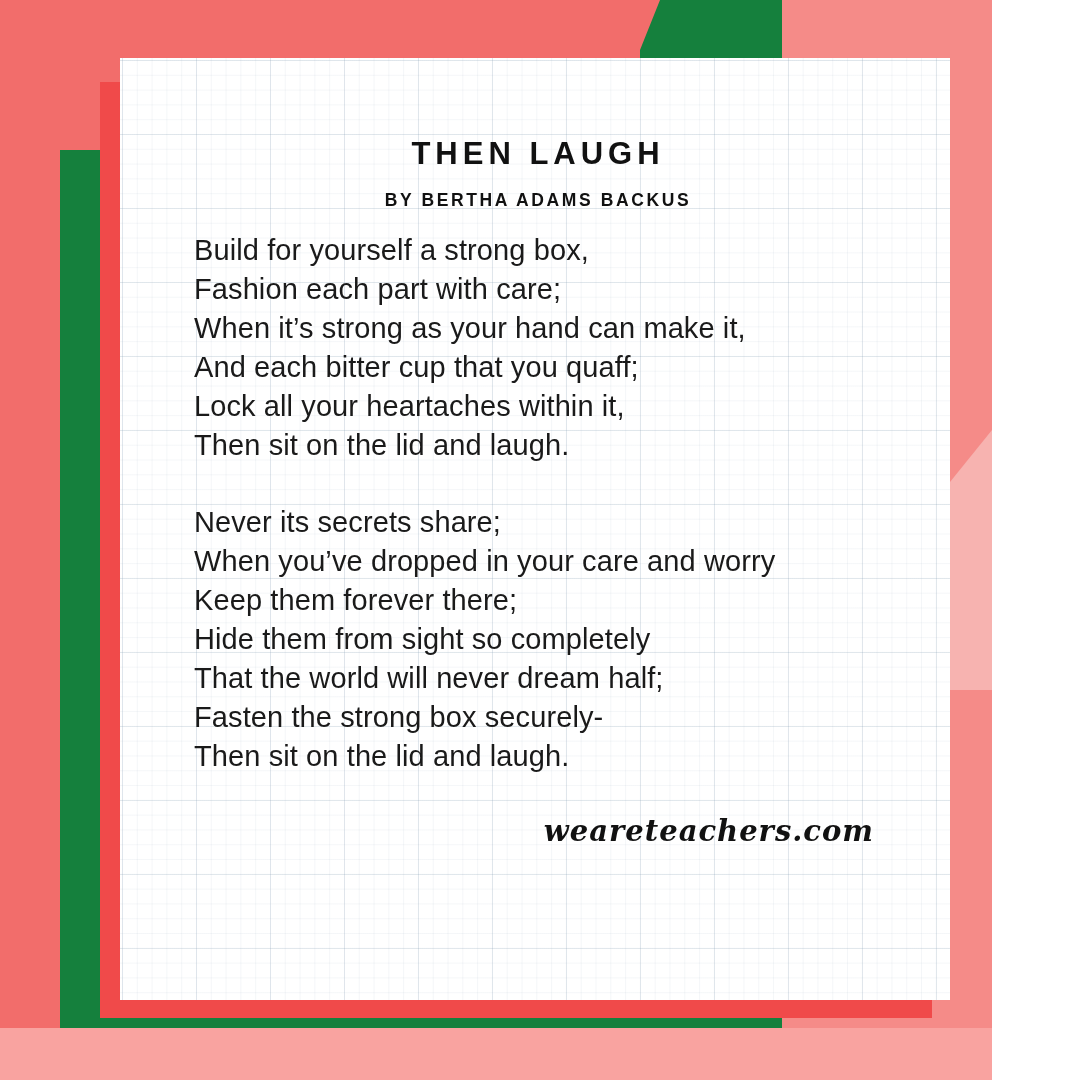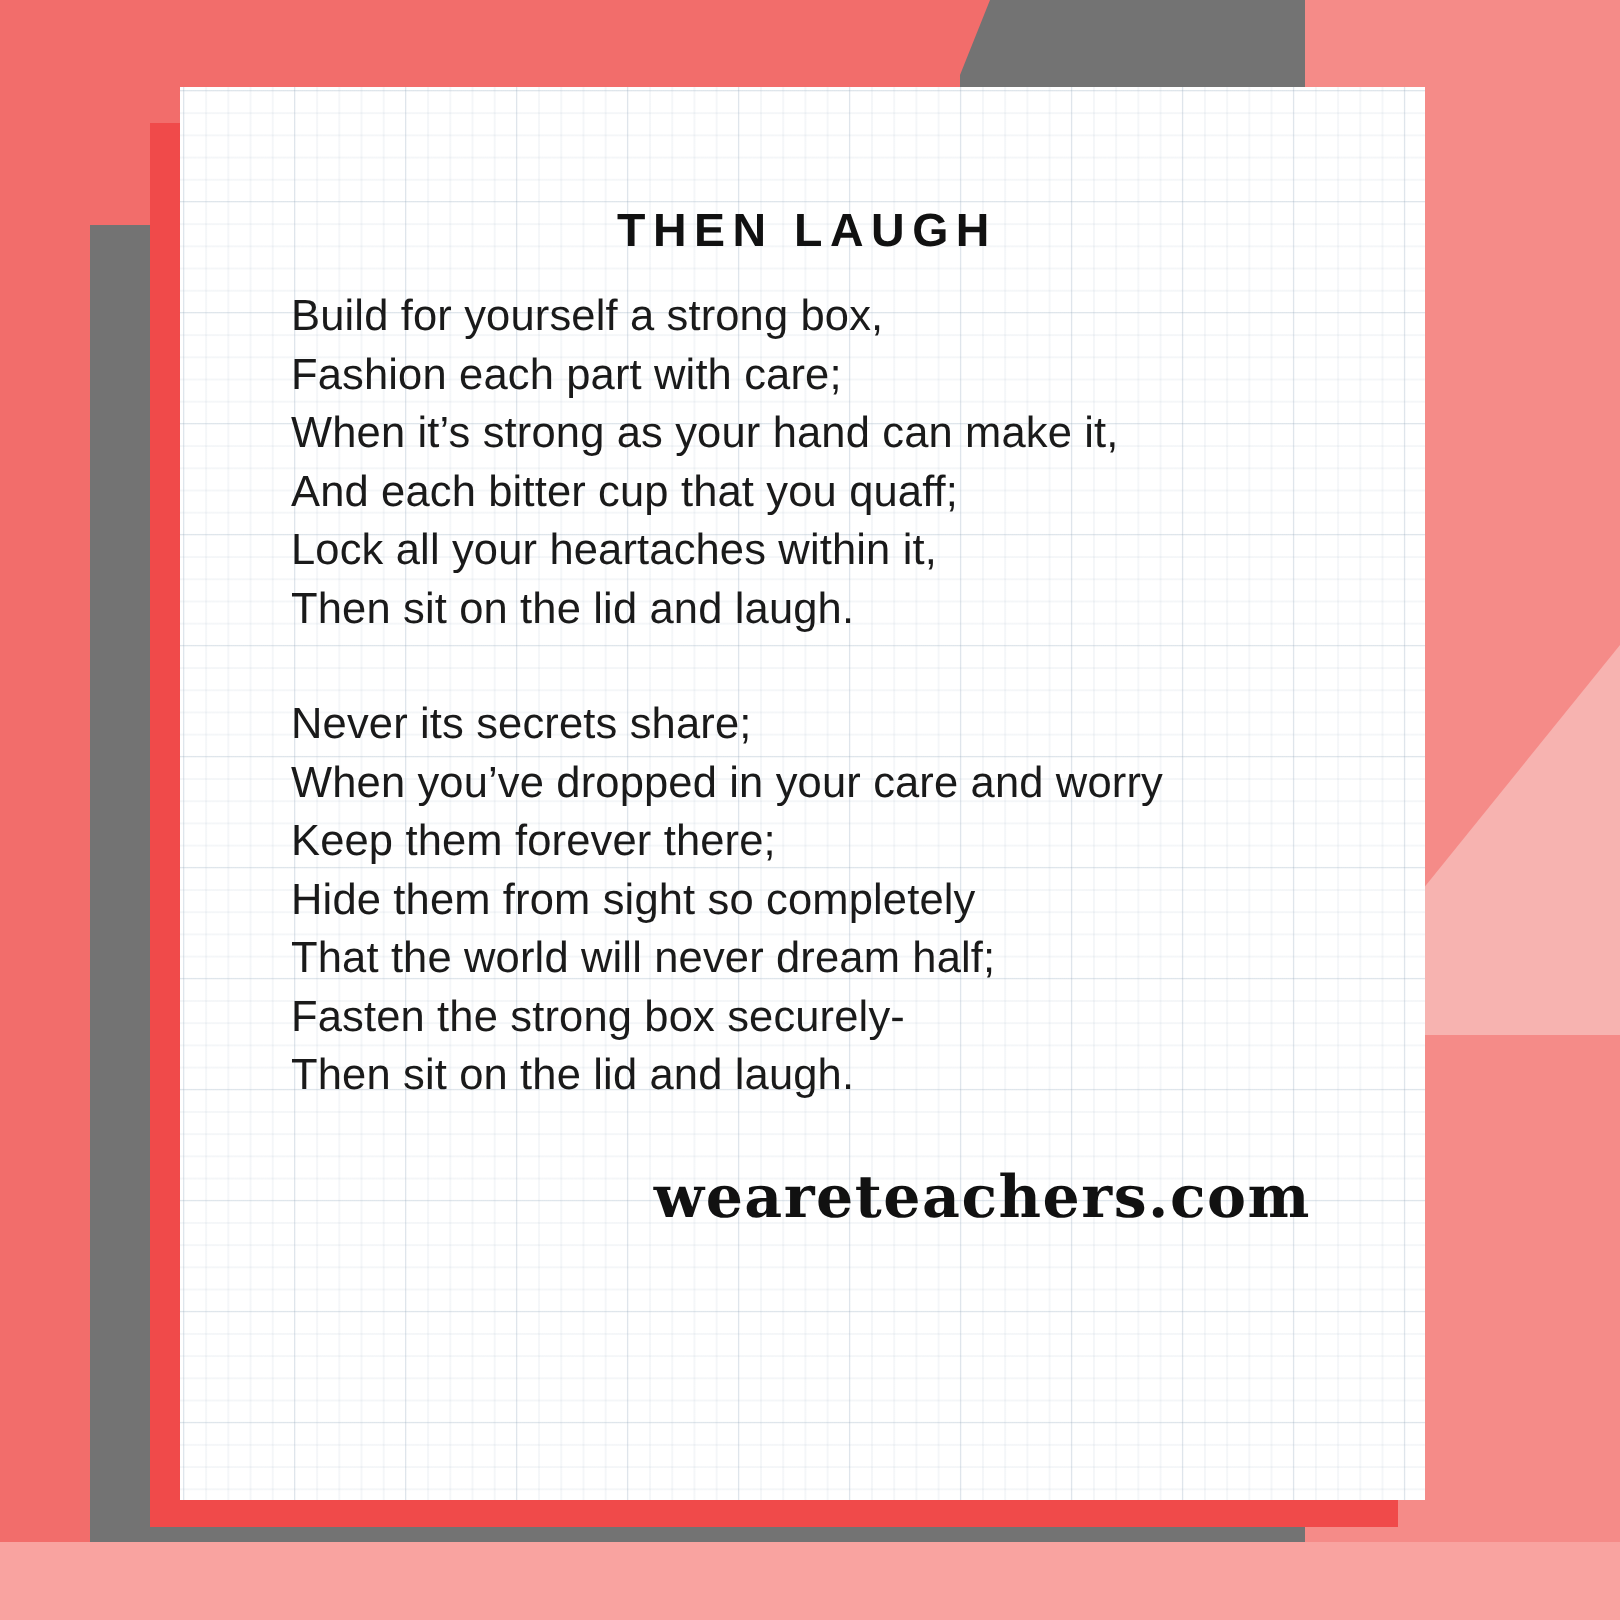--- a/index.html
+++ b/index.html
@@ -8,23 +8,23 @@
   }
   body {
     width: 1080px;
     height: 1080px;
     font-family: "Liberation Sans", sans-serif;
     overflow: hidden;
   }
 
   .poster {
     position: relative;
-    width: 1080px;
+    width: 992px;
     height: 1080px;
-    background: #737373;
+    background: #15803d;
     overflow: hidden;
   }
 
   
   .bg-shape-top-left {
     position: absolute;
     top: 0;
     left: 0;
     width: 640px;
     height: 150px;
@@ -132,22 +132,23 @@
     color: #1a1a1a;
     white-space: pre;
     letter-spacing: 0.1px;
   }
 
   .credit {
     margin-top: 14px;
     text-align: right;
     padding-right: 10px;
     font-family: "DejaVu Serif", serif;
+    font-style: italic;
     font-weight: bold;
-    font-size: 39px;
+    font-size: 29px;
     letter-spacing: 1px;
     color: #111111;
   }
 </style>
 </head>
 <body>
 
 <div class="poster">
 
   <div class="bg-shape-top-left"></div>
@@ -155,20 +156,21 @@
   <div class="bg-shape-left-band"></div>
   <div class="bg-shape-right"></div>
   <div class="bg-shape-right-wedge"></div>
   <div class="bg-shape-bottom"></div>
 
   <div class="card-shadow"></div>
 
   <div class="card">
 
     <div class="poem-title">THEN LAUGH</div>
+    <div class="poem-author">BY BERTHA ADAMS BACKUS</div>
 
     <div class="poem-body">
 
       <div class="stanza">
         <div class="poem-line">Build for yourself a strong box,</div>
         <div class="poem-line">Fashion each part with care;</div>
         <div class="poem-line">When it’s strong as your hand can make it,</div>
         <div class="poem-line">And each bitter cup that you quaff;</div>
         <div class="poem-line">Lock all your heartaches within it,</div>
         <div class="poem-line">Then sit on the lid and laugh.</div>

